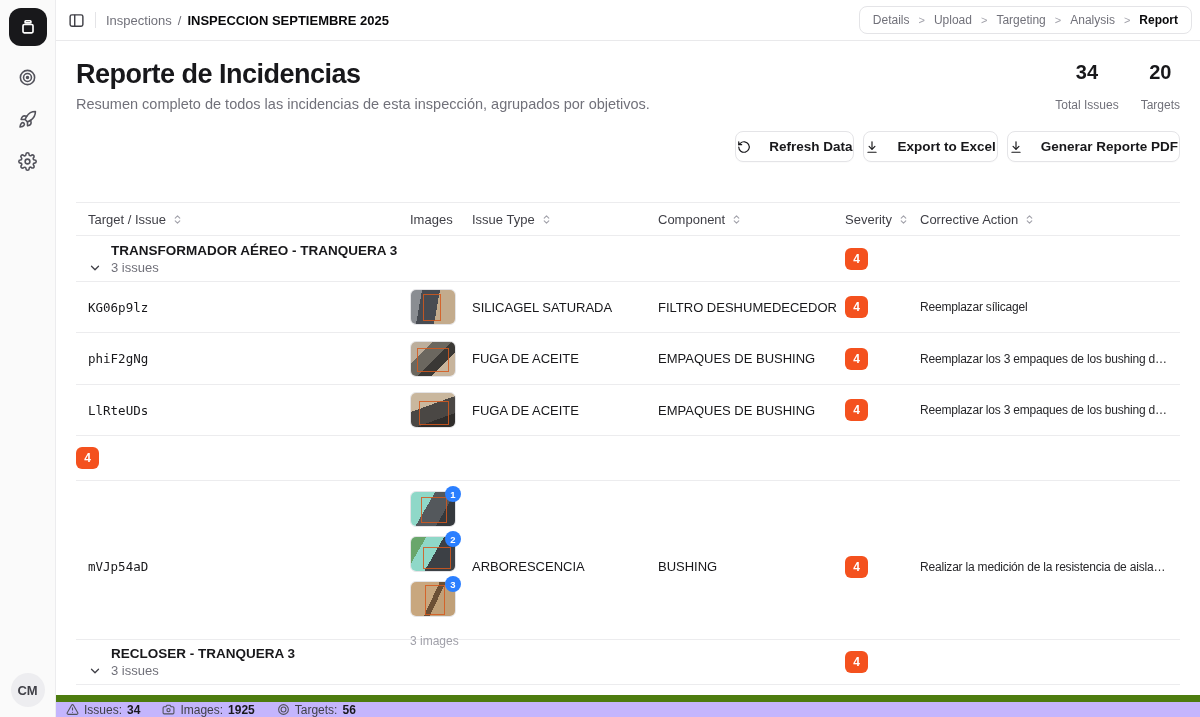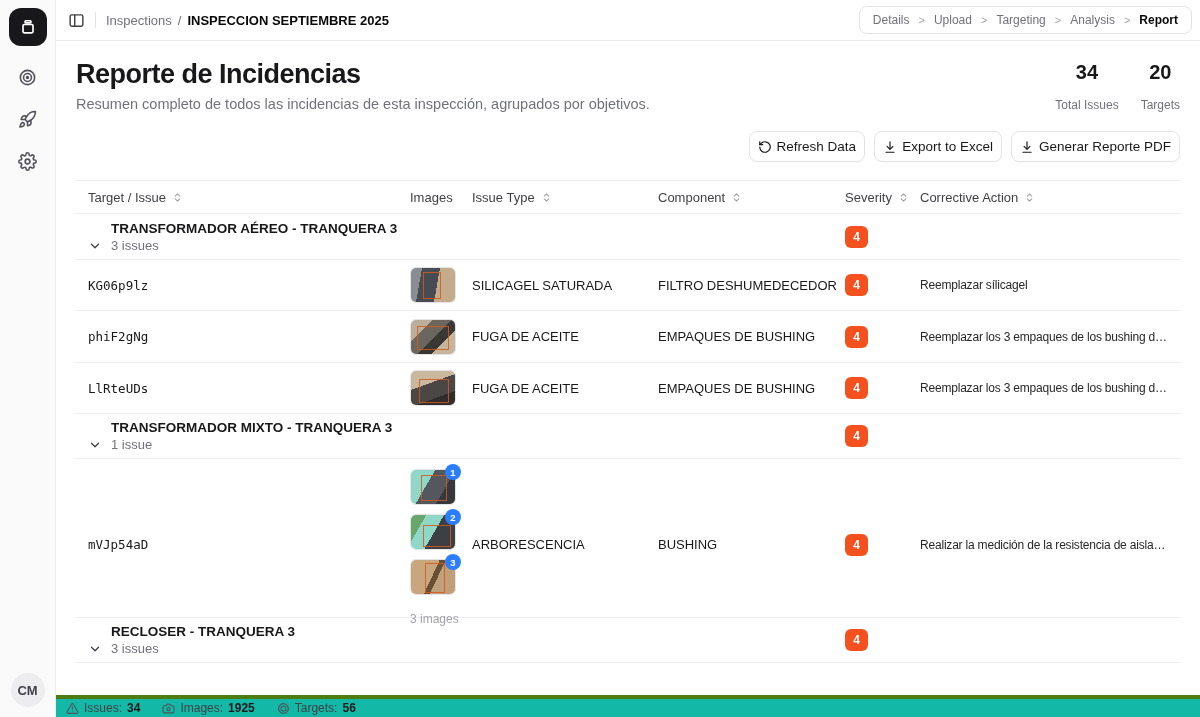--- a/index.html
+++ b/index.html
@@ -36,26 +36,26 @@
   .content { flex:1; padding:18px 20px 0; display:flex; flex-direction:column; min-height:0; }
   .head-row { display:flex; align-items:flex-start; }
   .page-title { font-size:27px; font-weight:700; letter-spacing:-0.5px; }
   .page-sub { font-size:14.5px; color:#71717a; margin-top:6px; }
   .stats { margin-left:auto; display:flex; gap:22px; padding-top:2px; }
   .stat { text-align:center; }
   .stat .v { font-size:20px; font-weight:700; }
   .stat .l { font-size:12px; color:#71717a; margin-top:14px; }
 
   .actions { display:flex; justify-content:flex-end; gap:9px; margin-top:19px; }
-  .btn { display:flex; align-items:center; gap:5px; border:1px solid #e4e4e7; background:#fff;
-    border-radius:8px; height:31px; padding:0 8px; font-size:13.5px; font-weight:400;
+  .btn { display:flex; align-items:center; gap:18px; border:1px solid #e4e4e7; background:#fff;
+    border-radius:8px; height:31px; padding:0 1px; font-size:13.5px; font-weight:700;
     color:#18181b; cursor:pointer; font-family:inherit; box-shadow:0 1px 1px rgba(0,0,0,.02); }
 
   
-  .table { margin-top:18px; flex:1; min-height:0; overflow:hidden; border-top:1px solid #ececee; }
+  .table { margin-top:40px; flex:1; min-height:0; overflow:hidden; border-top:1px solid #ececee; }
   .trow { display:grid; grid-template-columns:334px 62px 186px 187px 75px 262px 18px;
     align-items:center; border-bottom:1px solid #ececee; }
   .thead { height:33px; font-size:13px; color:#3f3f46; font-weight:500; }
   .th { display:flex; align-items:center; gap:6px; }
   .c1 { padding-left:12px; }
 
   .grow { height:46px; }
   .gcell { grid-column:1 / 5; display:flex; align-items:flex-end; gap:9px; padding-left:12px; }
   .gchev { display:flex; color:#3f3f46; cursor:pointer; margin-top:8px; }
   .gname { font-size:13.5px; font-weight:700; }
@@ -89,22 +89,22 @@
   .m3 .ph { background:linear-gradient(115deg,#c8a77f 0 48%,#6b4f35 48% 58%,#c0a078 58% 100%); }
   .m3 .bbox { left:14px; top:3px; width:20px; height:30px; }
   .numbadge { position:absolute; top:-6px; right:-6px; width:16px; height:16px; border-radius:50%;
     background:var(--blue,#2b7fff); color:#fff; font-size:9.5px; font-weight:700;
     display:flex; align-items:center; justify-content:center; z-index:2; }
   .imgstack { display:flex; flex-direction:column; gap:9px; padding:10px 0 4px; }
   .imgcount { font-size:12px; color:#a1a1aa; margin-top:8px; }
   .partial { height:40px; border-bottom:none; }
 
   
-  .statusbar { height:22px; border-top:4px solid #4d7c0f; display:flex; align-items:center;
-    gap:22px; padding:0 10px; font-size:12px; color:#3f3f46; flex:0 0 22px; background:#14b8a6; }
+  .statusbar { height:22px; border-top:7px solid #4d7c0f; display:flex; align-items:center;
+    gap:22px; padding:0 10px; font-size:12px; color:#3f3f46; flex:0 0 22px; background:#c4b5fd; }
   .sitem { display:flex; align-items:center; gap:5px; }
   .sitem b { color:#18181b; }
   .sicon { display:flex; color:#52525b; }
   svg { display:block; }
 </style>
 </head>
 <body>
 
 <div class="app">
 
@@ -328,31 +328,20 @@
               </div>
             </div>
           <div class="cell">FUGA DE ACEITE</div>
           <div class="cell">EMPAQUES DE BUSHING</div>
           <div><span class="sev">4</span></div>
           <div class="action-cell">Reemplazar los 3 empaques de los bushing d…</div>
 
         </div>
 
         <div class="trow grow" style="height:45px">
-          <div class="gcell">
-            <span class="gchev">
-              <svg width="14" height="14" viewBox="0 0 24 24" fill="none" stroke="currentColor" stroke-width="2.2" stroke-linecap="round" stroke-linejoin="round">
-                  <path d="m6 9 6 6 6-6"></path>
-                </svg>
-            </span>
-            <div>
-              <div class="gname">TRANSFORMADOR MIXTO - TRANQUERA 3</div>
-              <div class="gcount">1 issue</div>
-            </div>
-          </div>
           <div><span class="sev">4</span></div>
           <div></div>
         </div>
 
         <div class="trow big">
           <div class="c1 id">mVJp54aD</div>
           <div>
             <div class="imgstack">
               <div class="thumb m1">
                   <div class="ph"></div>

